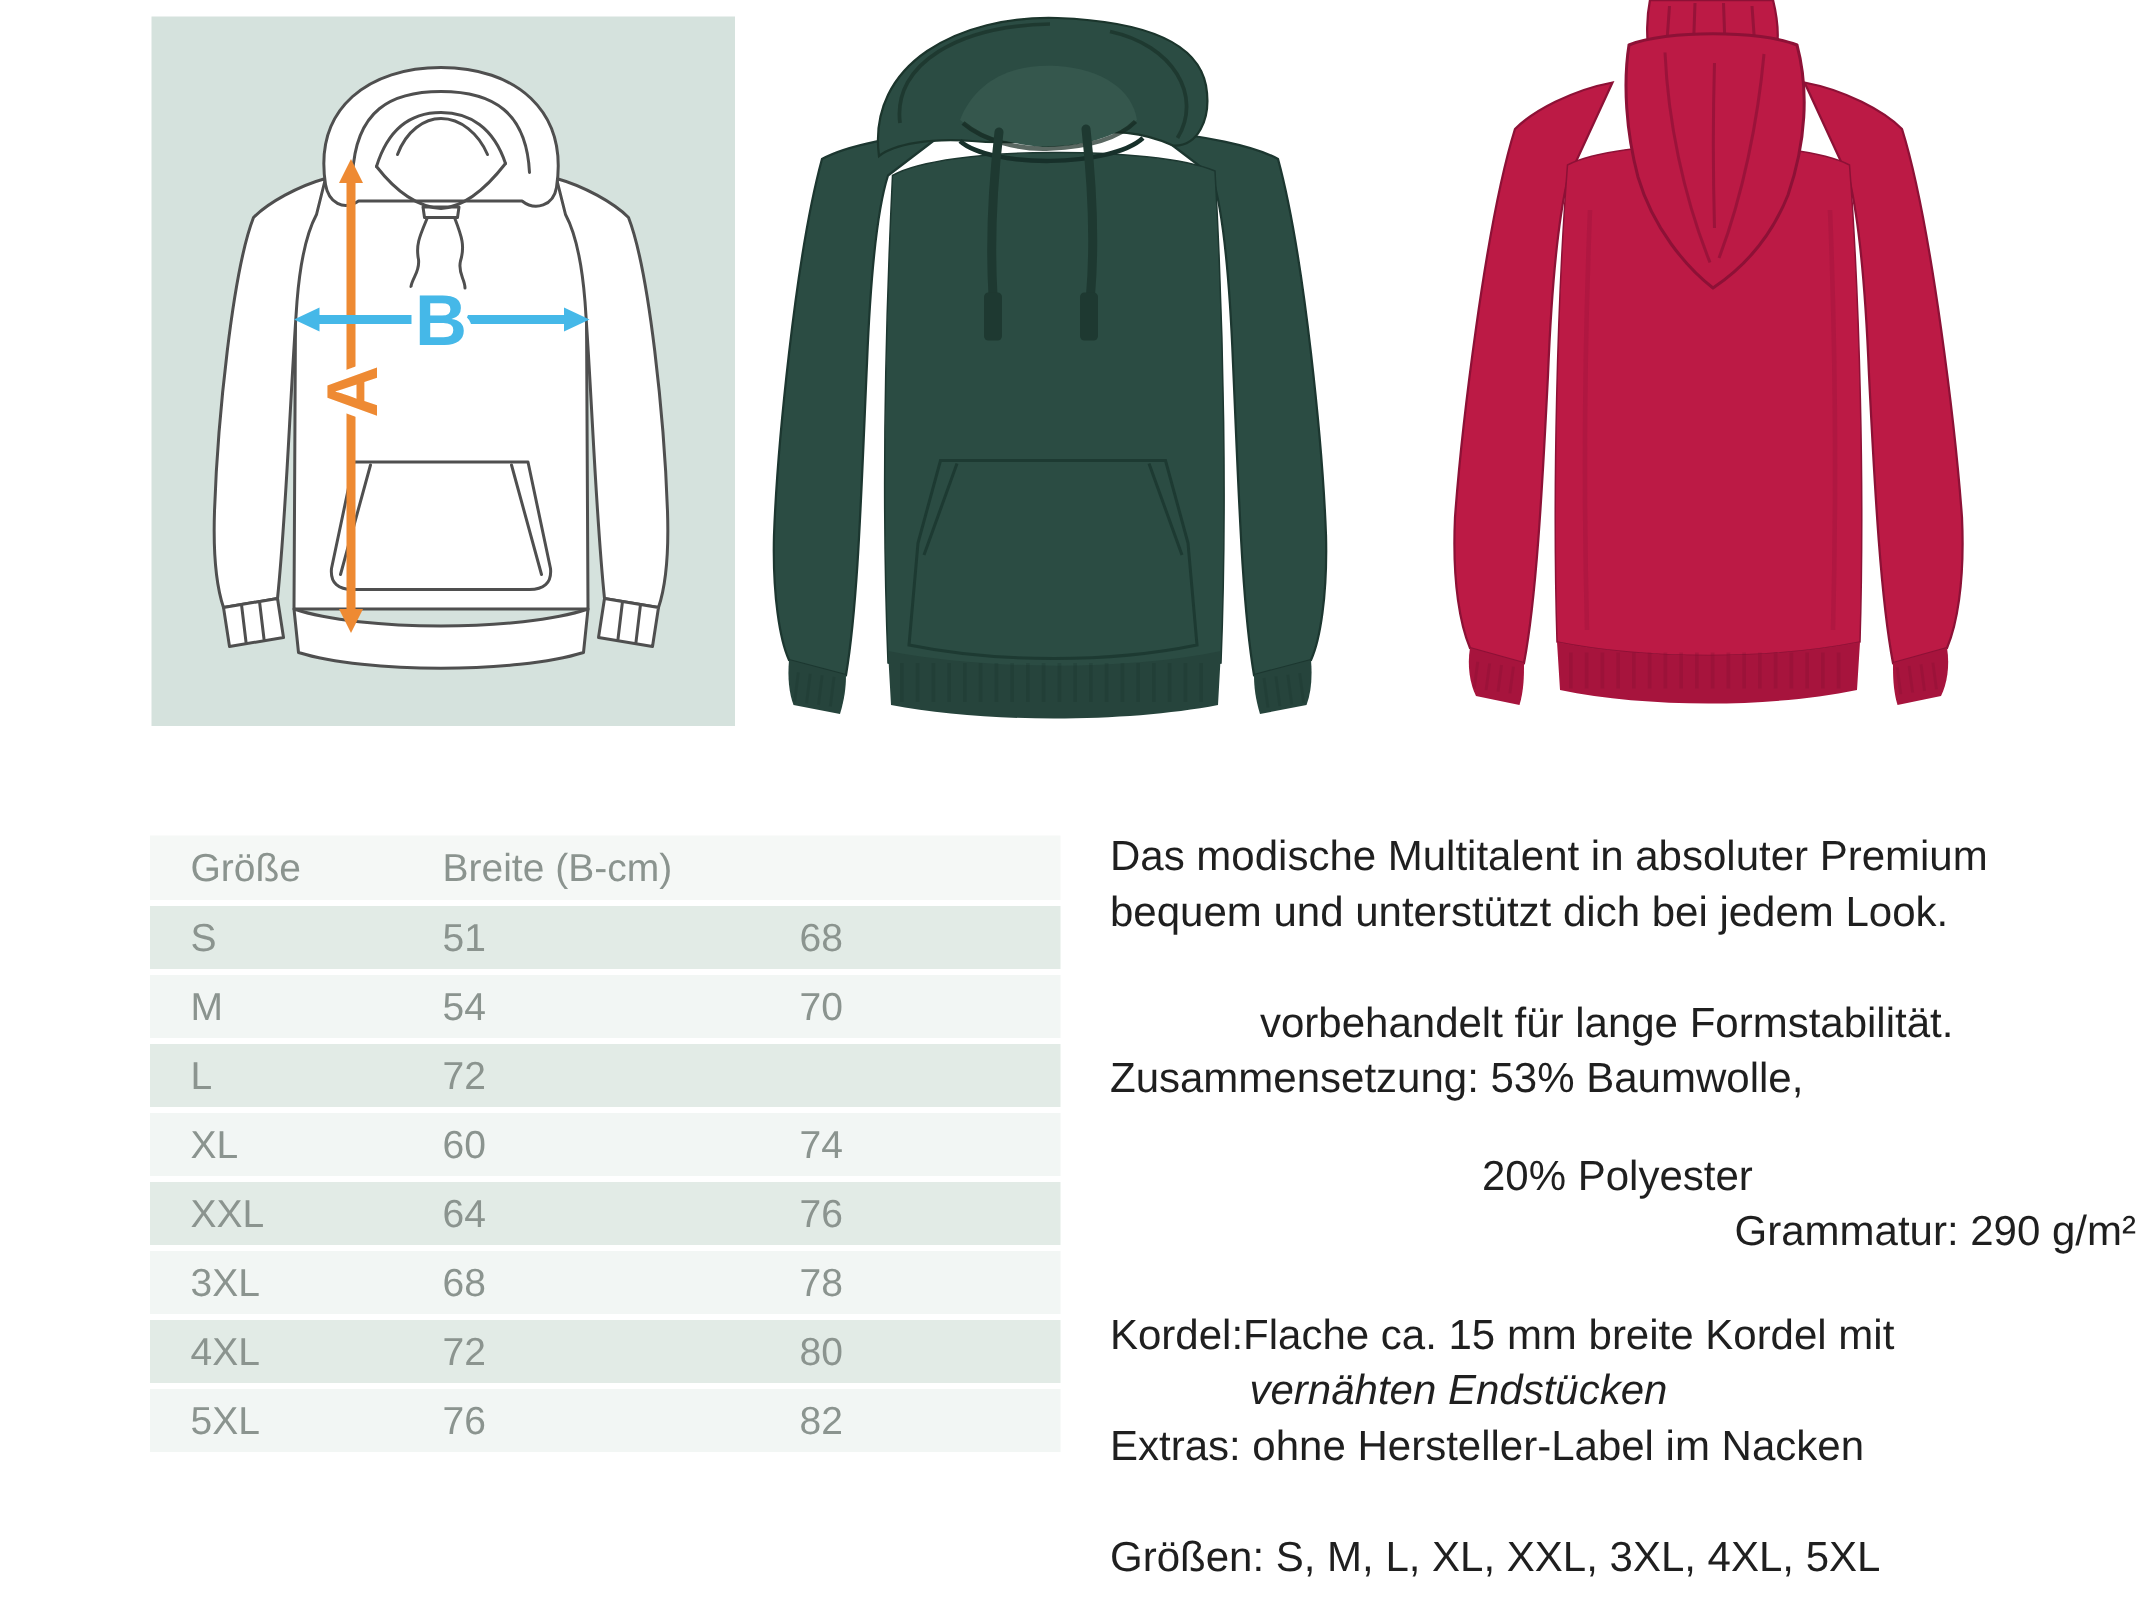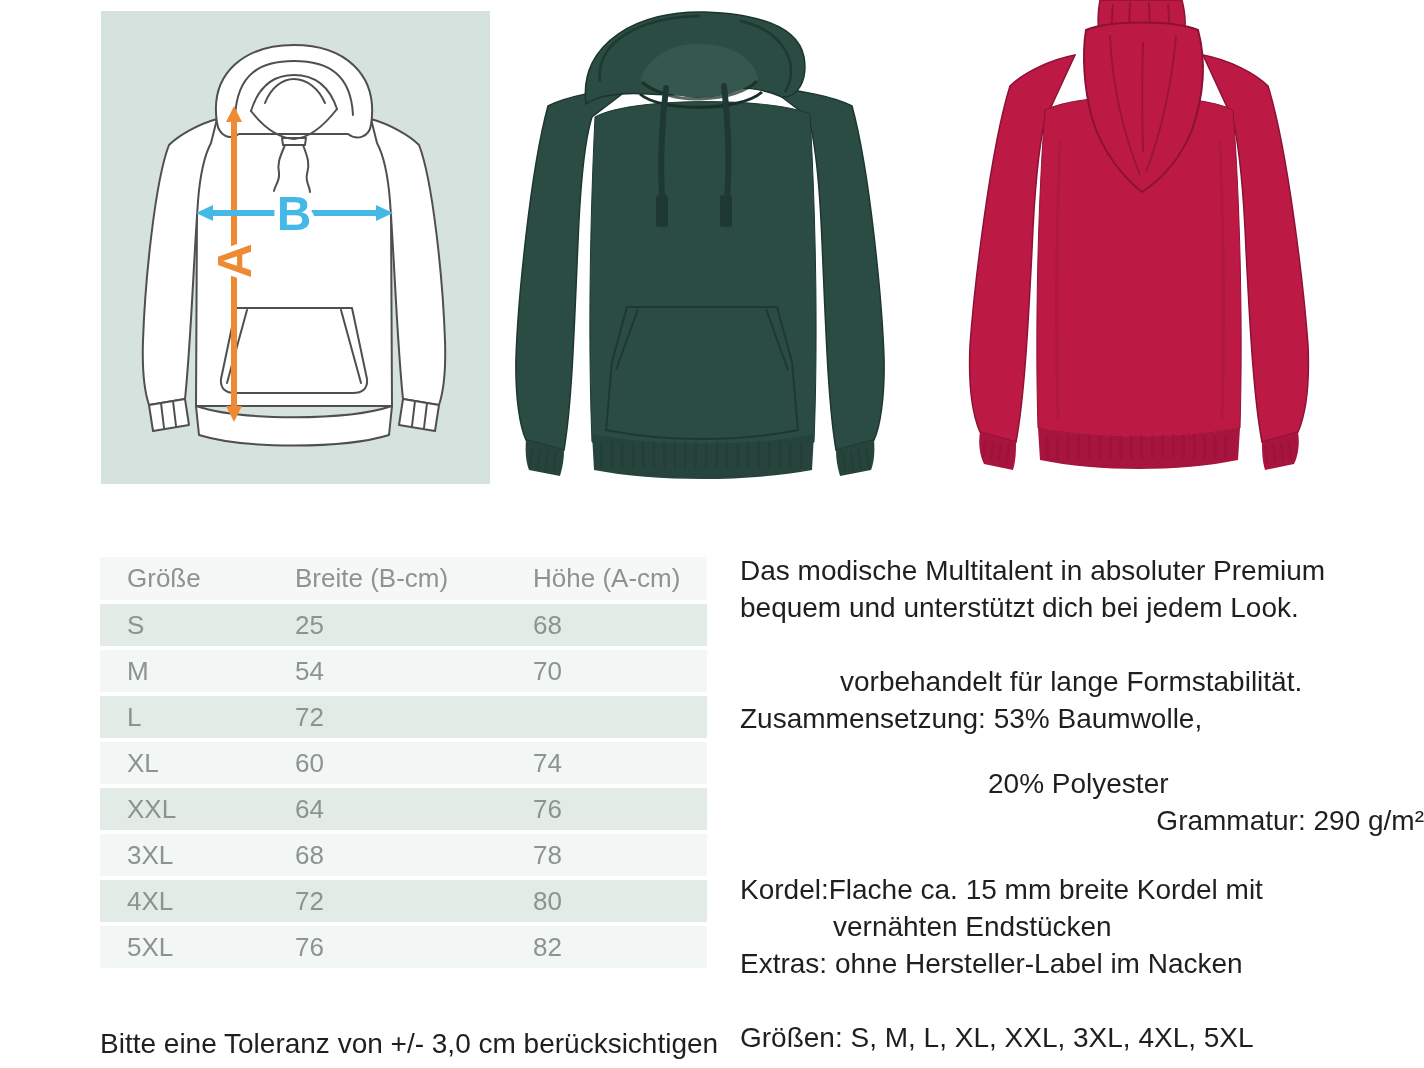--- a/index.html
+++ b/index.html
@@ -173,26 +173,25 @@
 
       <line x1="33" y1="450" x2="63" y2="454" stroke="#7c0f31" stroke-width="18" stroke-dasharray="2 6" opacity="0.25"></line>
       <line x1="315" y1="454" x2="345" y2="450" stroke="#7c0f31" stroke-width="18" stroke-dasharray="2 6" opacity="0.25"></line>
     </svg>
   </div>
 
   <div class="size-table">
     <div class="t-row t-head">
       <div class="cell c0">Größe</div>
       <div class="cell c1">Breite (B-cm)</div>
-      <div class="cell c2">Höhe (A-cm)</div>
     </div>
     <div>
         <div class="t-row row-a">
           <div class="cell c0">S</div>
-          <div class="cell c1">25</div>
+          <div class="cell c1">51</div>
           <div class="cell c2">68</div>
         </div>
         <div class="t-row row-b">
           <div class="cell c0">M</div>
           <div class="cell c1">54</div>
           <div class="cell c2">70</div>
         </div>
         <div class="t-row row-a">
           <div class="cell c0">L</div>
           <div class="cell c2">72</div>
@@ -218,30 +217,29 @@
           <div class="cell c2">80</div>
         </div>
         <div class="t-row row-b">
           <div class="cell c0">5XL</div>
           <div class="cell c1">76</div>
           <div class="cell c2">82</div>
         </div>
       </div>
   </div>
 
-  <div class="tolerance-note">Bitte eine Toleranz von +/- 3,0 cm berücksichtigen</div>
 
   <div class="product-description">
       <div class="desc-line" style="padding-left: 0px;">Das modische Multitalent in absoluter Premium</div>
       <div class="desc-line" style="padding-left: 0px;">bequem und unterstützt dich bei jedem Look.</div>
       <div class="desc-line" style="padding-left: 0px;"></div>
       <div class="desc-line" style="padding-left: 100px;">vorbehandelt für lange Formstabilität.</div>
       <div class="desc-line" style="padding-left: 0px;">Zusammensetzung: 53% Baumwolle,</div>
       <div class="desc-line" style="padding-left: 248px; margin-top: 28px;">20% Polyester</div>
       <div class="desc-line" style="padding-left: 0px; text-align: right;">Grammatur: 290 g/m²</div>
       <div class="desc-line" style="padding-left: 0px; margin-top: 32px;">Kordel:Flache ca. 15 mm breite Kordel mit</div>
-      <div class="desc-line" style="padding-left: 93px;">vernähten Endstücken</div>
+      <div class="desc-line" style="padding-left: 93px; font-style: italic;">vernähten Endstücken</div>
       <div class="desc-line" style="padding-left: 0px;">Extras: ohne Hersteller-Label im Nacken</div>
       <div class="desc-line" style="padding-left: 0px;"></div>
       <div class="desc-line" style="padding-left: 0px;">Größen: S, M, L, XL, XXL, 3XL, 4XL, 5XL</div>
     </div>
 
 </div>
 
 </body></html>

